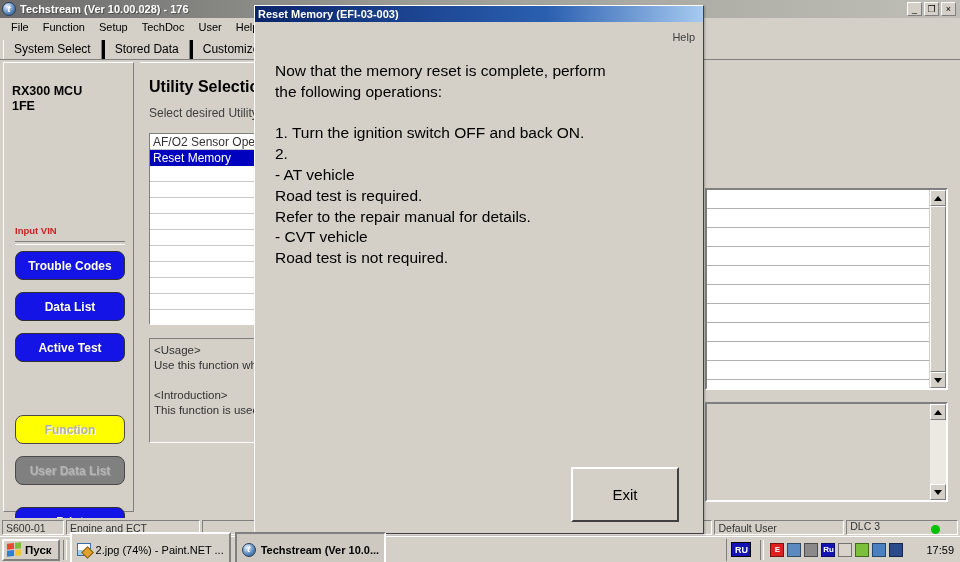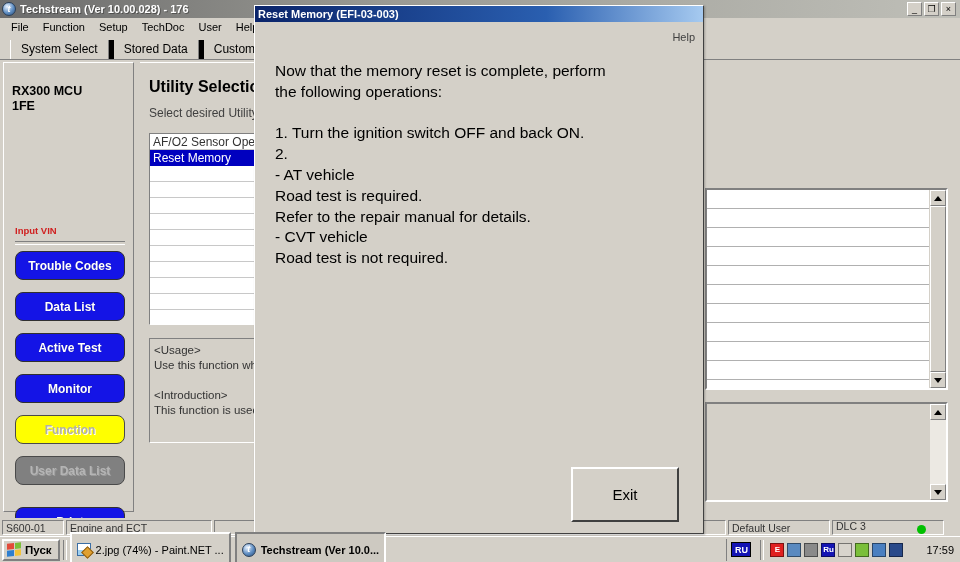--- a/index.html
+++ b/index.html
@@ -65,30 +65,30 @@
   .menubar .mitem {
     font-size: 11px; color: #000; padding: 4px 7px;
     white-space: nowrap; cursor: default;
   }
 
   
   .tabstrip {
     height: 22px;
     background: #d4d0c8;
     display: flex; align-items: flex-end;
-    padding-left: 10px;
+    padding-left: 3px;
     position: relative;
     border-bottom: 1px solid #808080;
   }
   .tab {
     height: 19px; line-height: 19px;
     padding: 0 10px;
     font-size: 12px; color: #000;
     background: #d4d0c8;
-    border-left: 5px solid #000000;
+    border-left: 3px solid #000000;
     border-right: 1px solid #808080;
     box-sizing: border-box;
     cursor: default;
     position: relative;
   }
   .tab.first { border-left: 1px solid #ffffff; }
 
   
   .content {
     position: absolute; left: 0; top: 60px;
@@ -455,21 +455,20 @@
 
       <div class="sidebar">
         <div class="veh-name">RX300 MCU
 1FE</div>
         <div class="input-vin">Input VIN</div>
         <div class="vin-rule"></div>
 
         <div class="sbtn" style="top:188px">Trouble Codes</div>
         <div class="sbtn" style="top:229px">Data List</div>
         <div class="sbtn" style="top:270px">Active Test</div>
-        <div class="sbtn" style="top:311px">Monitor</div>
         <div class="sbtn yellow" style="top:352px">Function</div>
         <div class="sbtn gray" style="top:393px">User Data List</div>
         <div class="sbtn" style="top:444px">Print</div>
         <div class="sbtn" style="top:476px">Close</div>
       </div>
 
       <div class="util-panel">
         <div class="util-title">Utility Selection</div>
         <div class="util-sub">Select desired Utility.</div>
 
@@ -545,23 +544,23 @@
               <stop offset="1" stop-color="#d9f5e3"></stop>
             </linearGradient>
           </defs>
           <path d="M2,10 L34,10 L34,3 L53,14 L34,25 L34,18 L2,18 Z" fill="url(#ag)" stroke="#000000" stroke-width="1"></path>
         </svg>
       </div>
     </div>
 
     <div class="statusbar">
       <div class="sb-cell" style="width:62px;margin-left:2px">S600-01</div>
-      <div class="sb-cell" style="width:146px">Engine and ECT</div>
+      <div class="sb-cell" style="width:134px">Engine and ECT</div>
       <div class="sb-cell" style="width:512px"></div>
-      <div class="sb-cell" style="width:102px">Default User</div>
+      <div class="sb-cell" style="width:130px">Default User</div>
       <div class="sb-cell" style="width:112px;display:flex;align-items:flex-end;justify-content:space-between">
         <span>DLC 3</span>
         <span style="width:9px;height:9px;border-radius:50%;background:#00c000;display:inline-block;margin-right:14px"></span>
       </div>
     </div>
   </div>
 
   <div id="dialog">
     <div class="dlg-title">
       <span>Reset Memory (EFI-03-003)</span>

